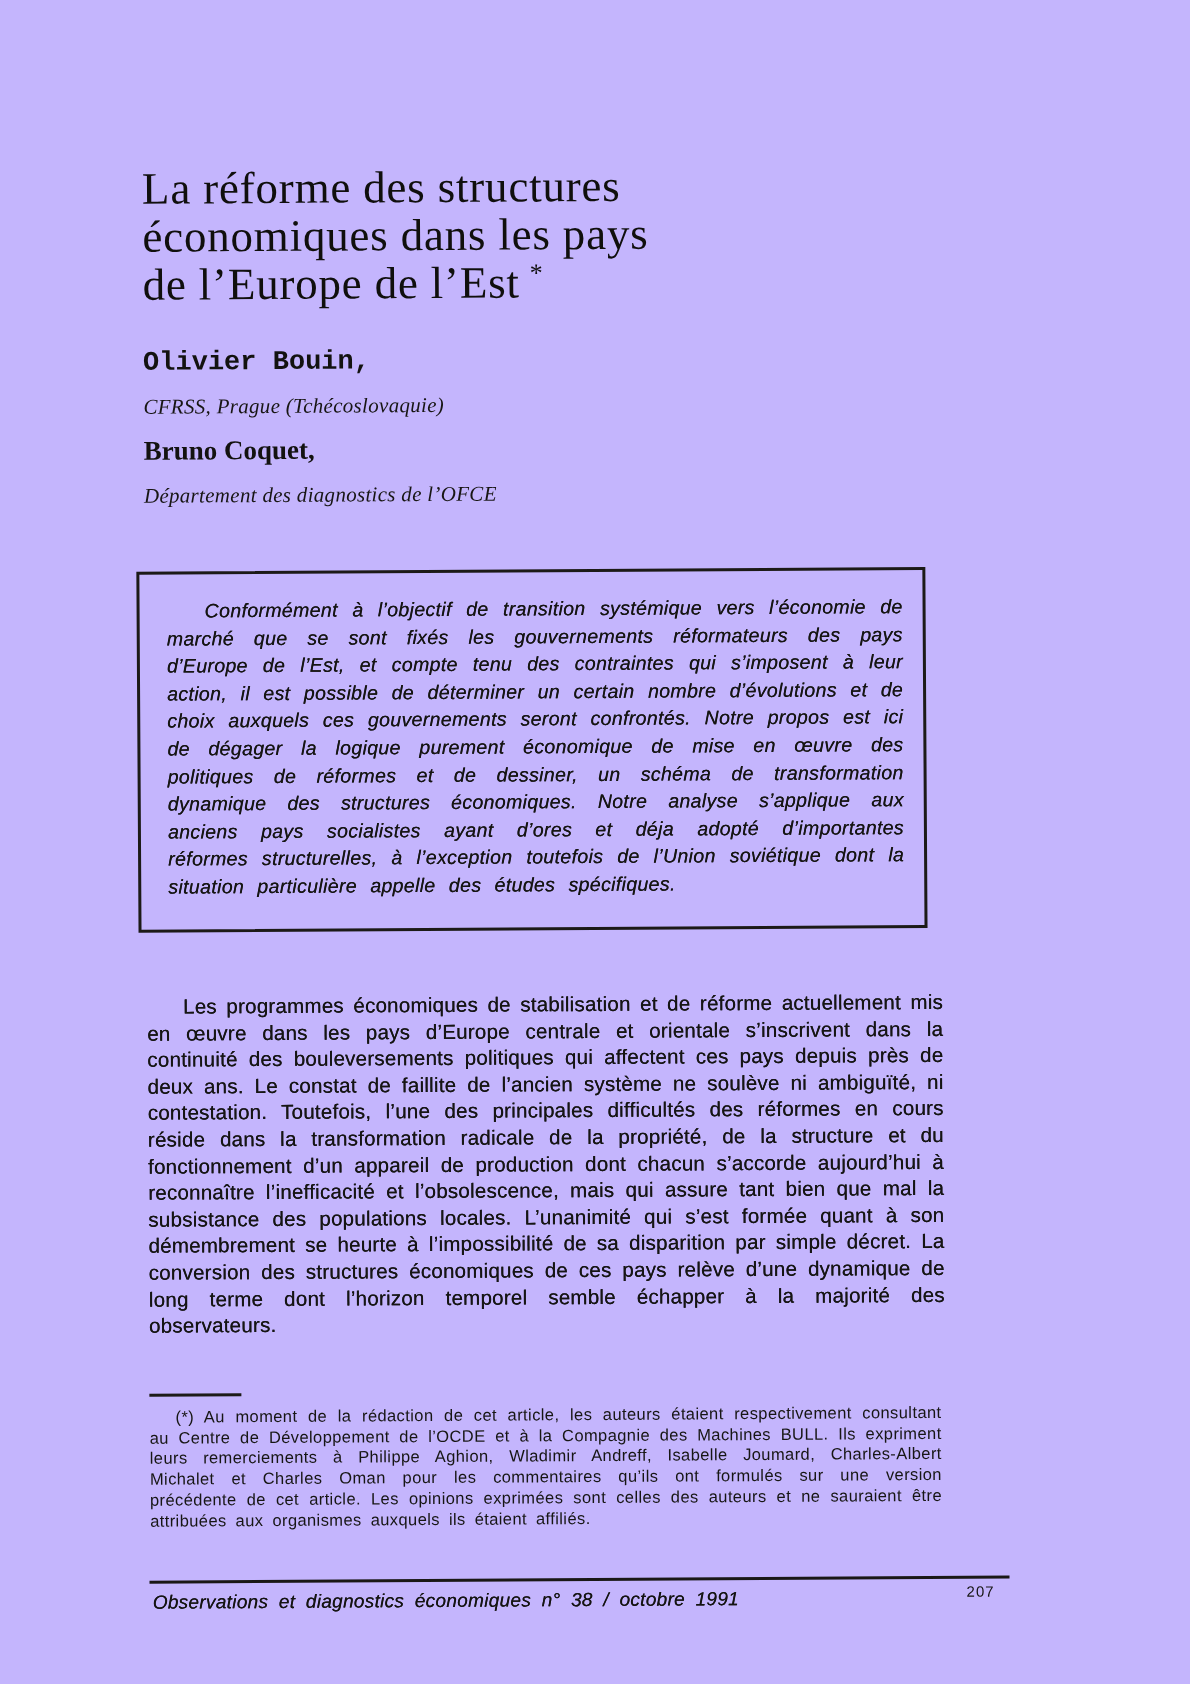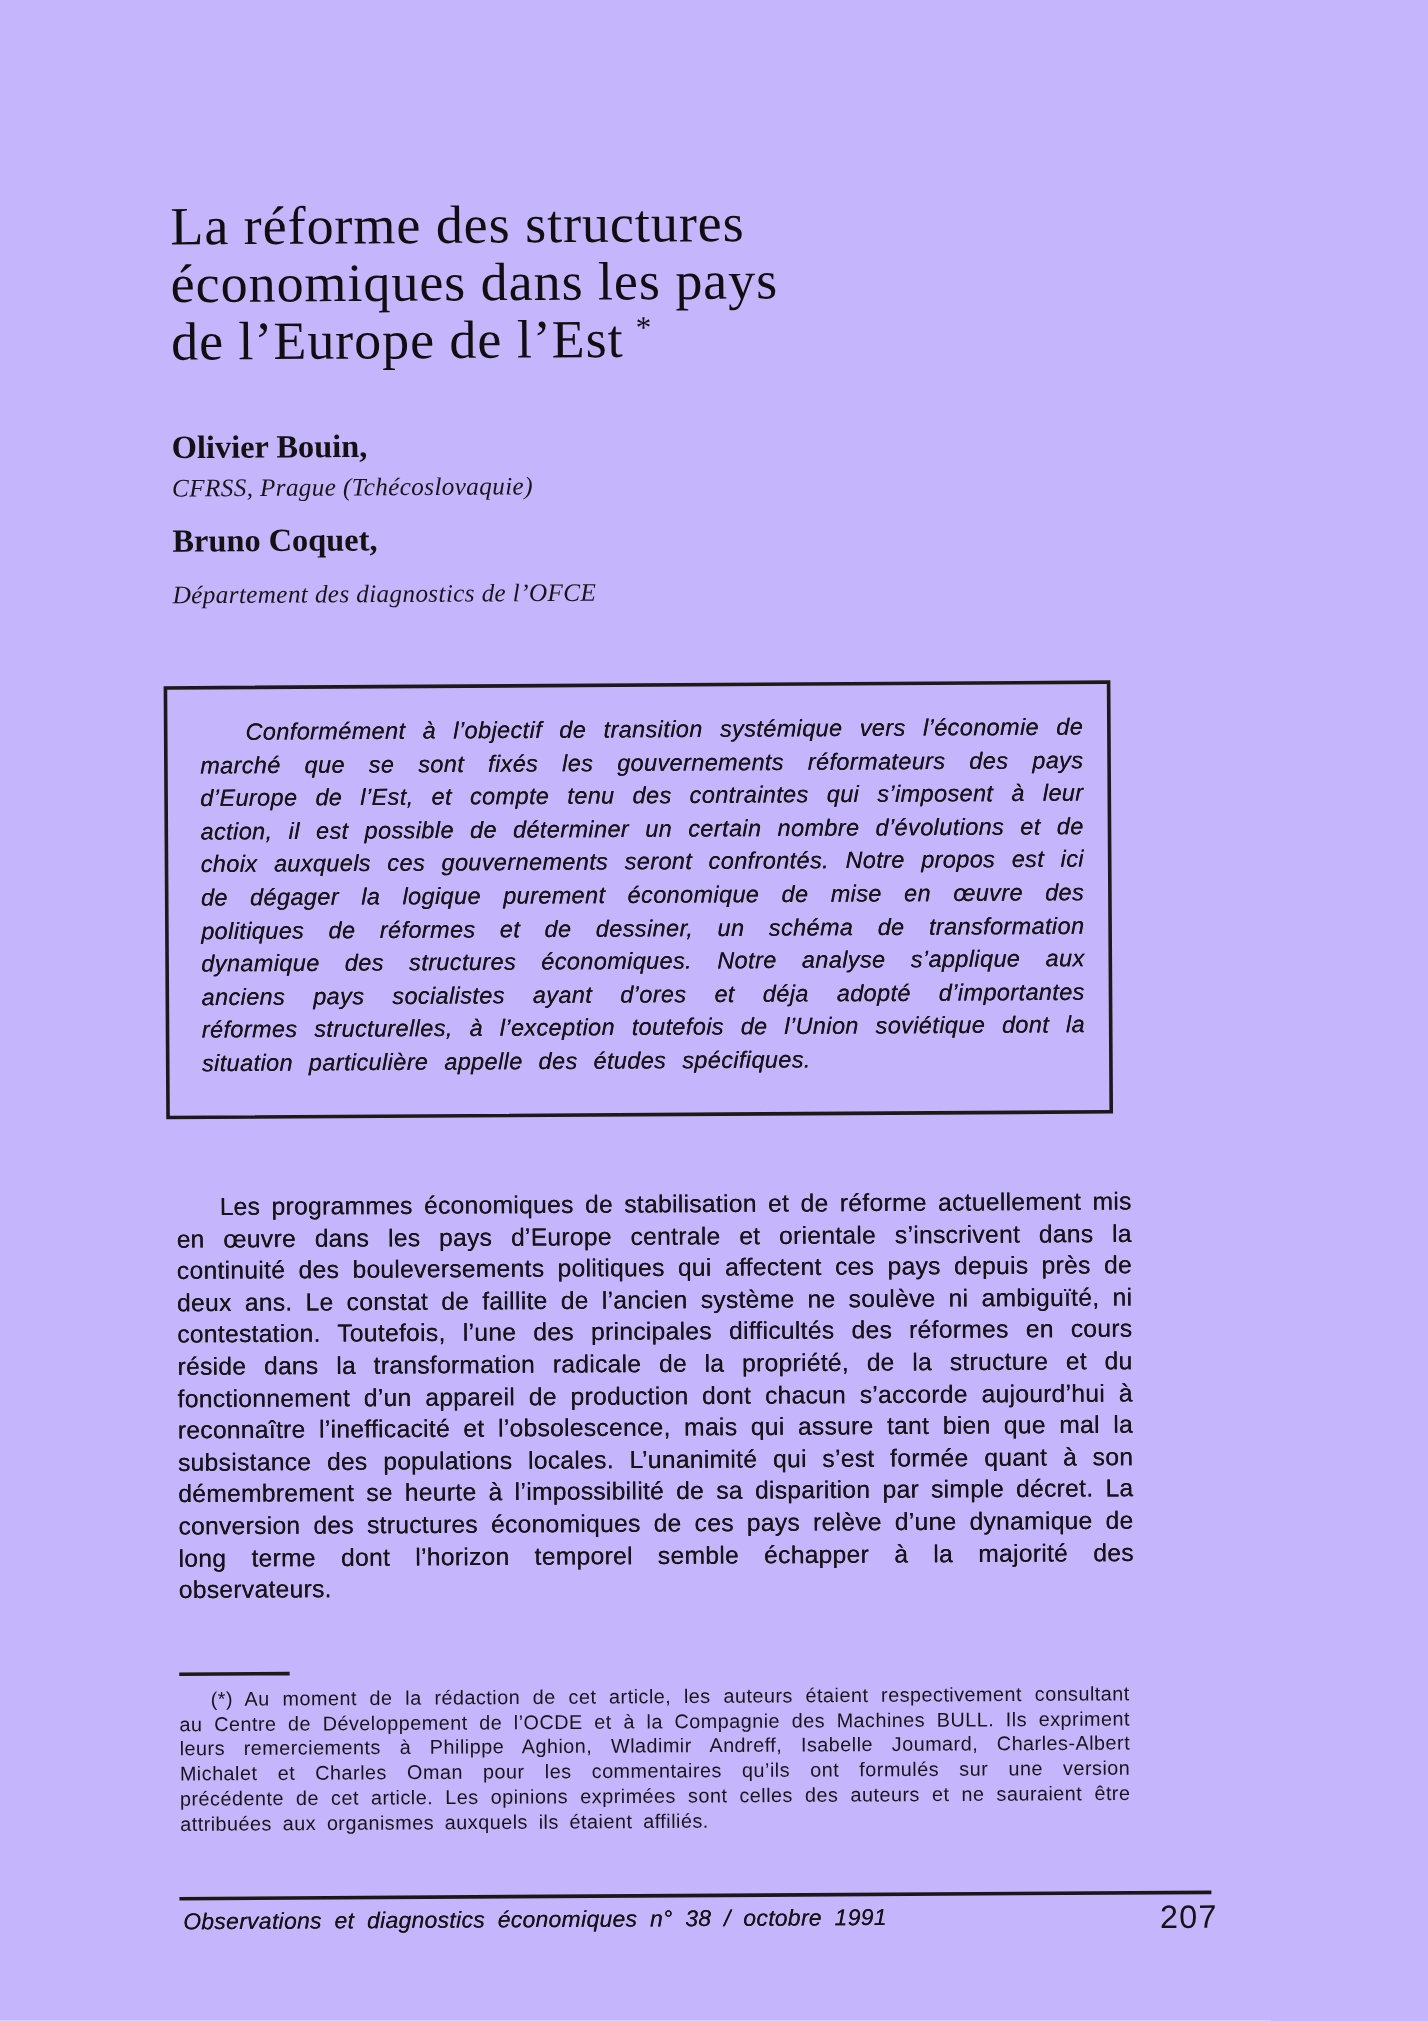--- a/index.html
+++ b/index.html
@@ -55,21 +55,21 @@
   .author-aff {
     position: absolute;
     left: 146px;
     margin: 0;
     font-family: "Liberation Serif", serif;
     font-style: italic;
     font-size: 21px;
     letter-spacing: 0.3px;
     color: #181614;
   }
-  .a1n { top: 355px; }
+  .a1n { top: 345px; font-family: Liberation Mono, monospace; }
   .a1a { top: 392px; }
   .a2n { top: 433px; }
   .a2a { top: 481px; }
   
   .abstract-box {
     position: absolute;
     left: 138px;
     top: 569px;
     width: 789px;
     height: 361px;
@@ -147,21 +147,21 @@
     letter-spacing: 0.3px;
     word-spacing: 5px;
     color: #151412;
     text-shadow: 0.2px 0 0 currentColor;
   }
   .page-num {
     position: absolute;
     left: 962px;
     top: 1585px;
     margin: 0;
-    font-size: 27px;
+    font-size: 15px;
     letter-spacing: 1px;
     color: #151412;
   }
 </style>
 </head>
 <body>
 
 <div class="page">
   <div class="tilt">
 

